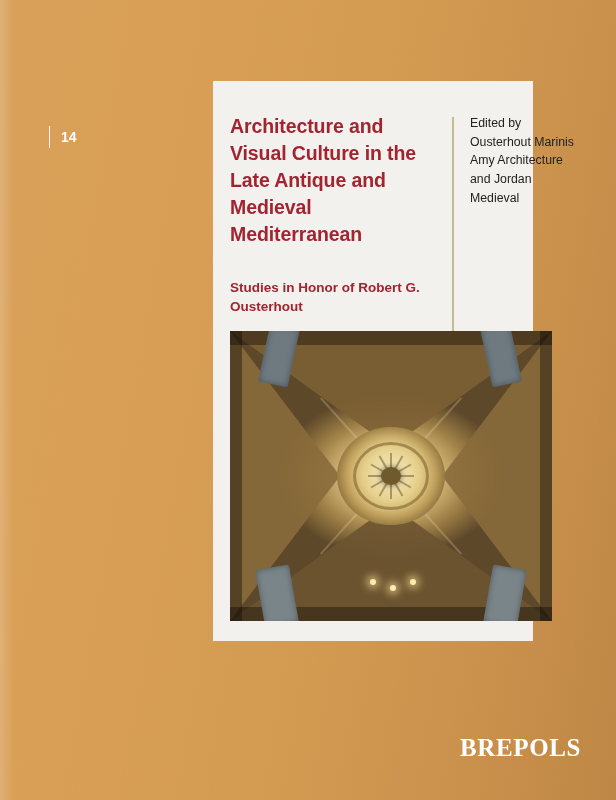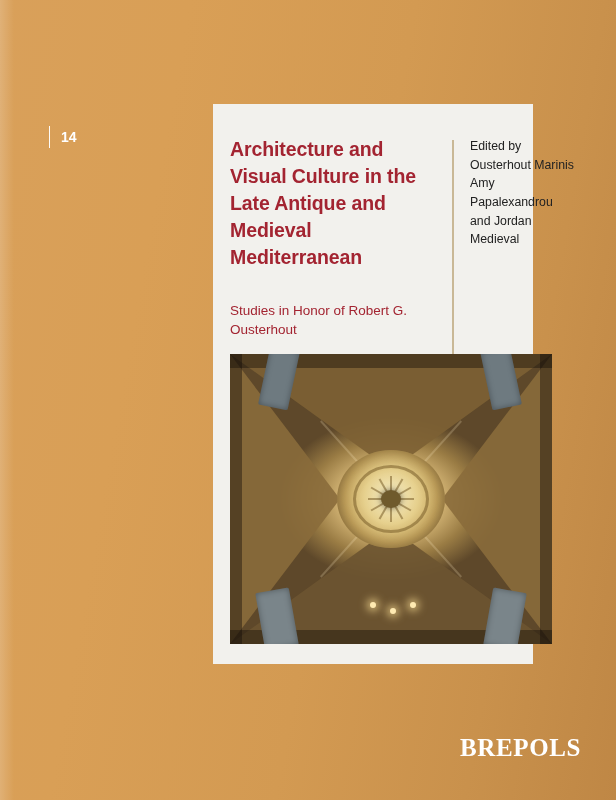--- a/index.html
+++ b/index.html
@@ -61,21 +61,21 @@
   .series-number {
     font-size: 14px;
     font-weight: bold;
     color: #ffffff;
   }
 
   
   .panel {
     position: absolute;
     left: 213px;
-    top: 104px;
+    top: 81px;
     width: 320px;
     height: 560px;
     background: #f2f1ed;
     box-shadow: 0 0 0 0 rgba(0,0,0,0);
   }
 
   .panel-inner {
     position: absolute;
     left: 0; top: 0; right: 0; bottom: 0;
   }
@@ -91,21 +91,21 @@
     font-size: 19.5px;
     line-height: 1.38;
     font-weight: bold;
     color: #a32431;
     letter-spacing: -0.1px;
   }
   .subtitle {
     margin: 30px 0 0 0;
     font-size: 13.5px;
     line-height: 1.42;
-    font-weight: normal;
+    font-weight: bold;
     color: #a32431;
   }
 
   .editor-rule {
     position: absolute;
     left: 239px;
     top: 36px;
     width: 2px;
     height: 267px;
     background: #c9b896;
@@ -280,21 +280,21 @@
       <div class="title-block">
         <h1 class="main-title">Architecture and Visual Culture in the Late Antique and Medieval Mediterranean</h1>
         <p class="subtitle">Studies in Honor of Robert G. Ousterhout</p>
       </div>
 
       <div class="editor-rule"></div>
 
       <div class="editors">
         <span class="editors-label">Edited by</span>
         <span class="editors-label">Ousterhout Marinis</span>
-        <span class="editors-label">Amy Papalexandrou</span>
+        <span class="editors-label">Amy Architecture</span>
         <span class="editors-label">and Jordan Medieval</span>
       </div>
 
       <div class="photo">
         <div class="photo-canvas">
           <div class="web top"></div>
           <div class="web bottom"></div>
           <div class="web left"></div>
           <div class="web right"></div>
           <div class="rib d1"></div>

